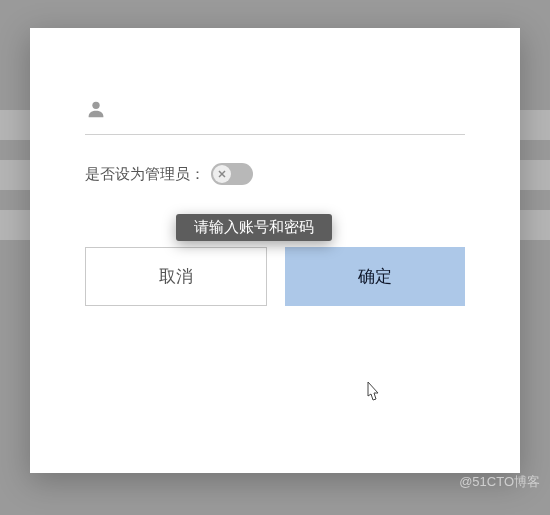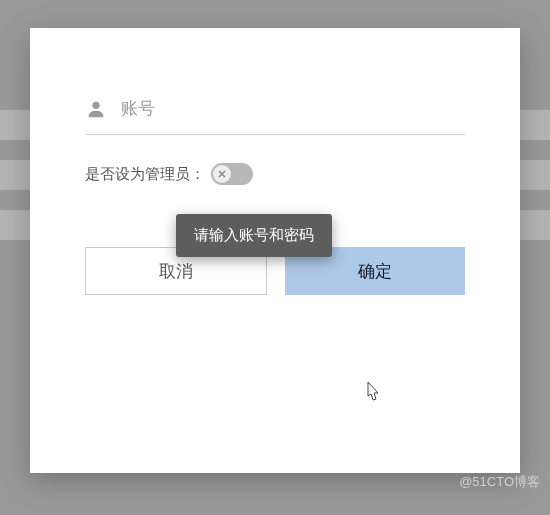--- a/index.html
+++ b/index.html
@@ -64,21 +64,21 @@
       background: #eee;
       border-radius: 50%;
       display: flex; align-items: center; justify-content: center;
       font-size: 10px; color: #888;
     }
     .buttons {
       display: flex; gap: 18px;
       margin-top: 62px;
     }
     .btn {
-      flex: 1; height: 48px;
+      flex: 1; height: 59px;
       font-size: 17px;
       cursor: pointer;
       border: none;
       display: flex; align-items: center; justify-content: center;
     }
     .btn-cancel {
       background: #fff;
       border: 1px solid #c9c9c9;
       color: #555;
     }
@@ -86,21 +86,21 @@
       background: #adc8e8;
       color: #0f172a;
       position: relative;
     }
     .tooltip {
       position: absolute;
       top: 214px; left: 176px;
       background: #5d5d5d;
       color: #fff;
       font-size: 15px;
-      padding: 12px 18px;
+      padding: 4px 18px;
       border-radius: 3px;
       box-shadow: 0 4px 14px rgba(0,0,0,0.35);
       z-index: 5;
       white-space: nowrap;
     }
     .cursor {
       position: absolute;
       top: 380px; left: 360px;
       z-index: 6;
       pointer-events: none;
@@ -122,21 +122,20 @@
 
 <div class="modal">
 
   <div class="input-row">
     <span class="icon">
       <svg viewBox="0 0 24 24" width="22" height="22" fill="currentColor">
         <circle cx="12" cy="8" r="4"></circle>
         <path d="M4 20c0-4 4-6 8-6s8 2 8 6v1H4v-1z"></path>
       </svg>
     </span>
-    <input type="text" placeholder="账号" value="" style="">
   </div>
 
 
   <div class="admin-row">
     <span>是否设为管理员：</span>
     <div class="toggle">
       <div class="knob">
         <svg viewBox="0 0 10 10" width="10" height="10" stroke="#888" stroke-width="1.5">
           <line x1="2" y1="2" x2="8" y2="8"></line>
             <line x1="8" y1="2" x2="2" y2="8"></line>

